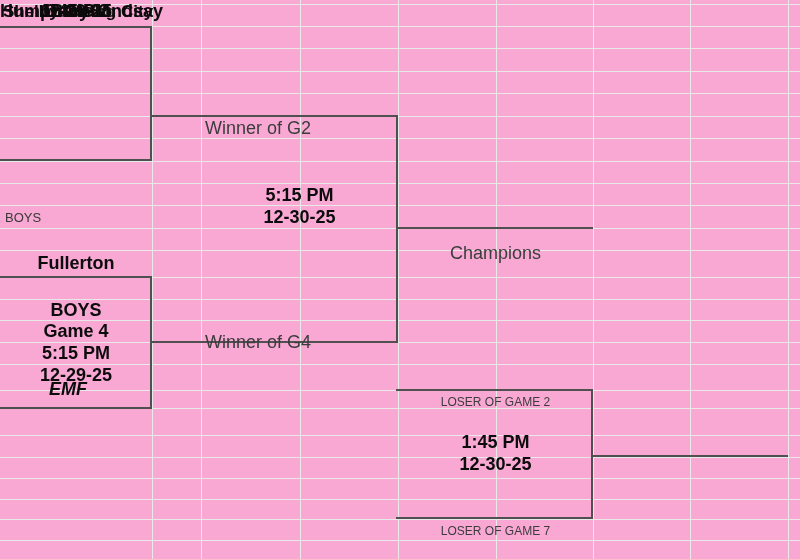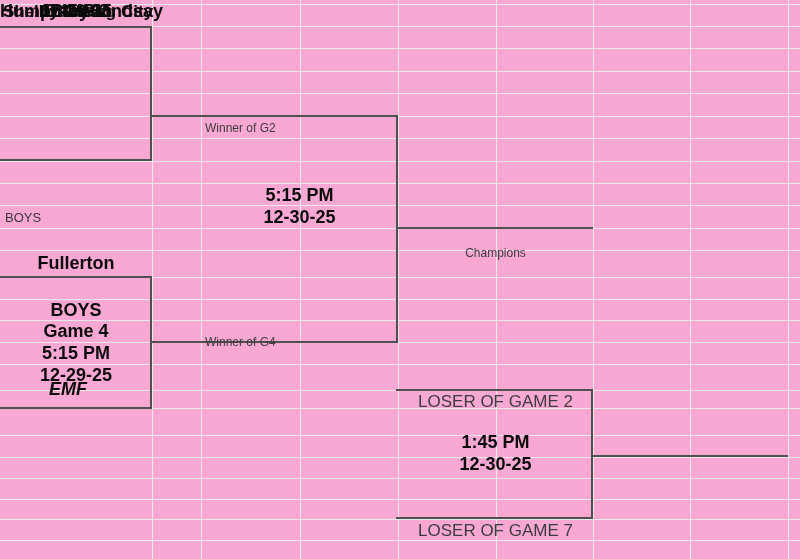--- a/index.html
+++ b/index.html
@@ -18,26 +18,26 @@
     -webkit-font-smoothing:antialiased;
   }
   .b{
     font-weight:700;
     font-size:18px;
     color:#0c0c0c;
     text-align:center;
   }
   .lbl{
     font-weight:400;
-    font-size:12px;
+    font-size:18px;
     color:#3c3c3c;
   }
   .lbl-sm{
     font-weight:400;
-    font-size:17px;
+    font-size:12px;
     color:#3c3c3c;
     text-align:center;
   }
   .tiny{
     font-weight:400;
     font-size:13px;
     color:#383838;
   }
   .ctr{text-align:center;margin-top:12px;}
 </style>

